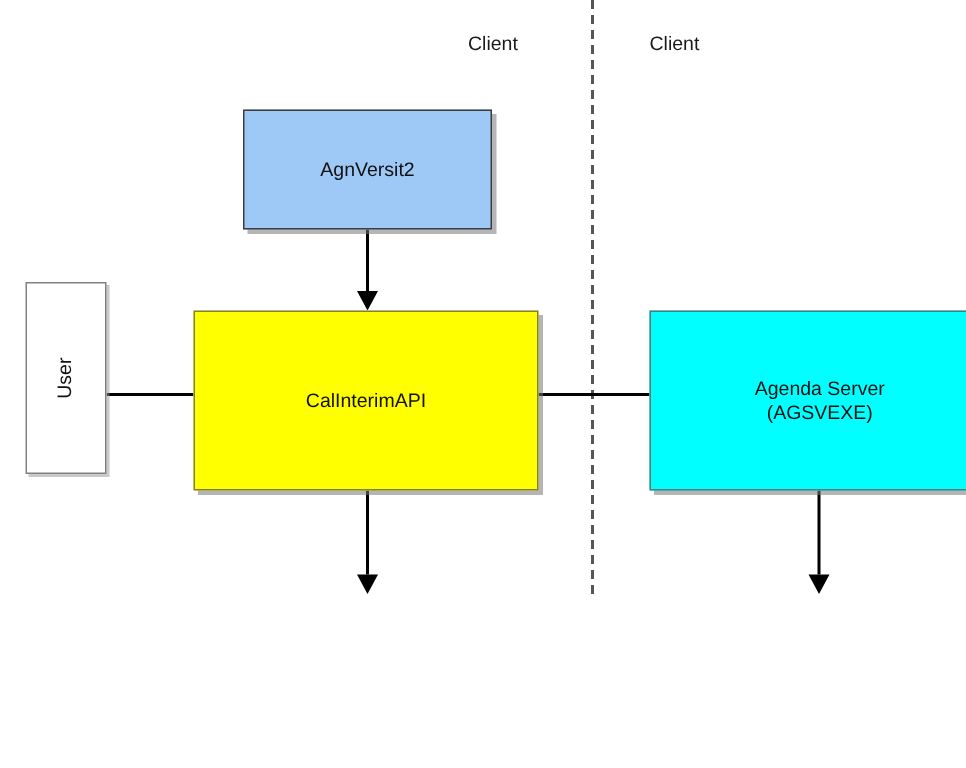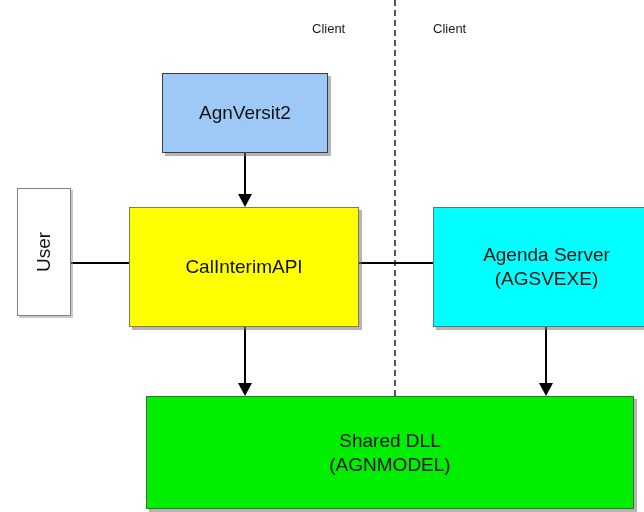--- a/index.html
+++ b/index.html
@@ -36,21 +36,21 @@
 
   
   .node {
     position: absolute;
     box-sizing: border-box;
     border: 1px solid #707070;
     display: flex;
     align-items: center;
     justify-content: center;
     text-align: center;
-    font-size: 19px;
+    font-size: 13px;
     color: #111111;
     line-height: 1.25;
     box-shadow: 3px 3px 0 rgba(120,120,120,0.55);
   }
   .node .label-lines {
     white-space: pre-line;
   }
 
   .node-agnversit2 {
     left: 146px;  top: 73px;
@@ -138,18 +138,14 @@
 
   <div class="node node-agendaserver">
     <span class="label-lines">Agenda Server
 (AGSVEXE)</span>
   </div>
 
   <div class="node node-calinterimapi">
     <span class="label-lines">CalInterimAPI</span>
   </div>
 
-  <div class="node node-shareddll">
-    <span class="label-lines">Shared DLL
-(AGNMODEL)</span>
-  </div>
 
 </div>
 
 </body></html>

